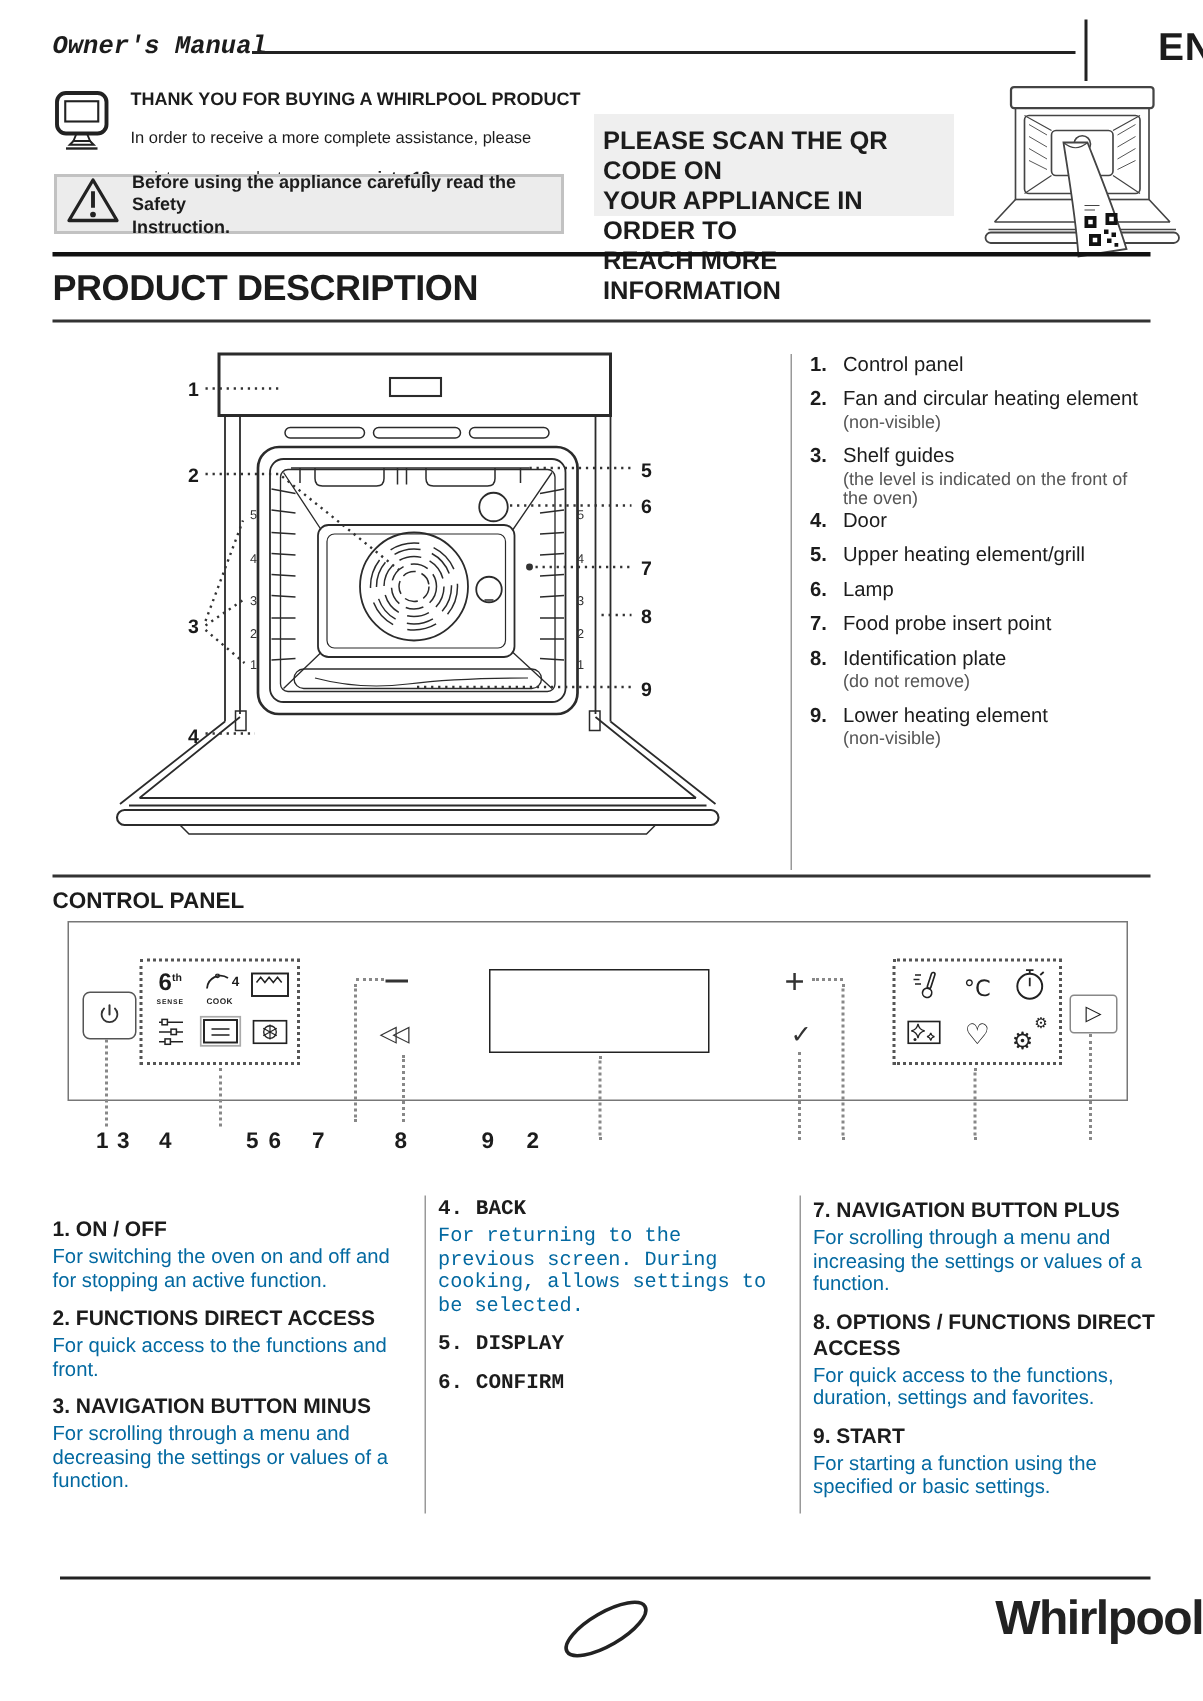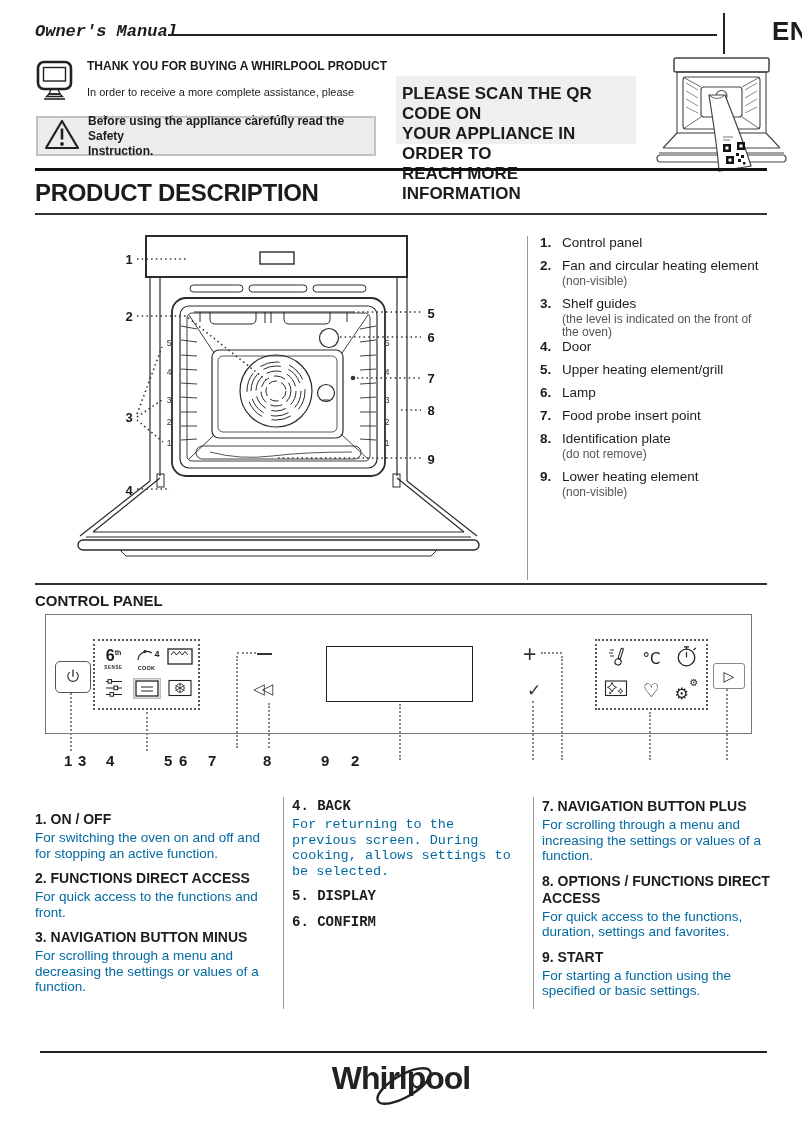--- a/index.html
+++ b/index.html
@@ -34,21 +34,21 @@
   .legend-col{position:absolute;top:798px;}
   .lg-h{font-size:14px;font-weight:bold;margin:0 0 2px 0;line-height:17px;}
   .lg-b{font-size:13.5px;line-height:15.5px;margin:0 0 9px 0;color:#0369a1;}
   .sense{position:relative;width:28px;height:24px;text-align:center;}
   .s6{font-size:16px;font-weight:bold;line-height:14px;}
   .ssup{font-size:7px;font-weight:bold;vertical-align:super;}
   .sword{font-size:4.5px;font-weight:bold;letter-spacing:0.6px;}
   .cook{position:relative;width:26px;height:24px;text-align:center;}
   .cookword{font-size:5.5px;font-weight:bold;letter-spacing:0.3px;}
   .cook4{position:absolute;right:0;top:2px;font-size:9px;font-weight:bold;}
-  .logo{position:absolute;left:0;right:0;top:1060px;text-align:center;}
+  .logo{position:absolute;left:0;right:0;top:1060px;text-align:right;}
   .logo-text{font-size:32px;font-weight:bold;letter-spacing:-1px;color:#222;}
   .minusline{position:absolute;width:15px;height:0;border-top:2.2px solid #333;}
   .plus{position:absolute;font-size:23px;font-weight:300;color:#333;line-height:20px;}
   .check{position:absolute;font-size:17px;color:#333;}
   .backg{position:absolute;font-size:15px;letter-spacing:-3px;color:#333;}
 </style>
 </head>
 <body>
 
 <div class="page">

